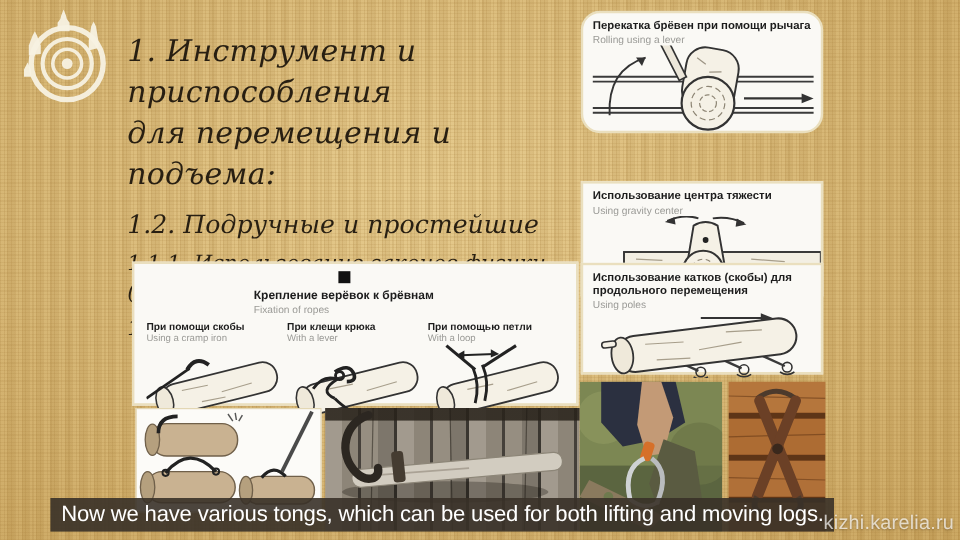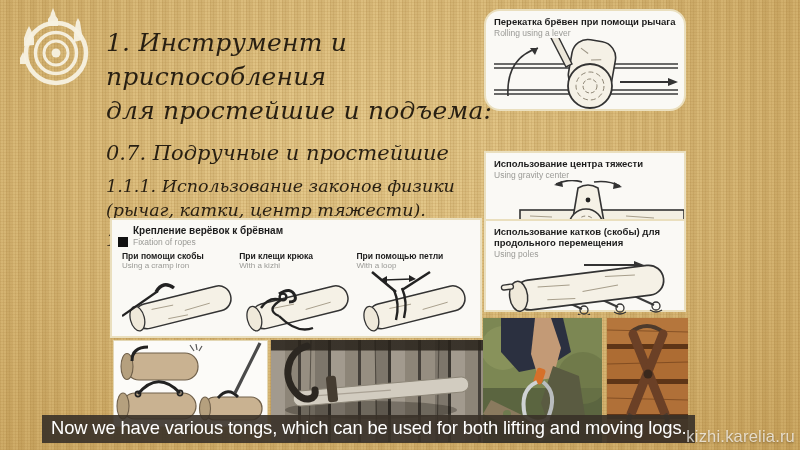--- a/index.html
+++ b/index.html
@@ -23,21 +23,21 @@
   .sub3{font-size:17.5px;margin-top:8px;}
   
   .panel{background:#faf9f5;border:2px solid #eadfbe;box-sizing:border-box;}
   .panel .hd{padding:5px 8px 0 8px;}
   .ru-hd{font-size:9.5px;font-weight:bold;color:#1c1c1c;line-height:11px;}
   .en-hd{font-size:8.5px;color:#9a9a96;line-height:10px;margin-top:1px;}
   .p-lever{left:484px;top:9px;width:202px;height:102px;border-radius:16px;}
   .p-gravity{left:484px;top:116px;width:202px;height:96px;margin-top:35px;}
   .p-poles{left:484px;top:219px;width:202px;height:93px;}
   .p-ropes{left:110px;top:218px;width:372px;height:120px;}
-  .ropes-head{display:flex;align-items:flex-end;gap:5px;padding:5px 25px 0 6px;}
+  .ropes-head{display:flex;align-items:center;gap:5px;padding:5px 25px 0 6px;flex-direction:column;}
   .blk-sq{width:10px;height:10px;background:#111;margin-top:1px;flex:0 0 auto;}
   .methods{display:flex;padding:4px 6px 0 10px;}
   .method{width:33.3%;}
   .m-ru{font-size:8.5px;font-weight:bold;color:#1c1c1c;line-height:10px;}
   .m-en{font-size:8px;color:#9a9a96;line-height:9px;}
   
   .drawing-hooks{left:113px;top:340px;width:155px;height:87px;background:#fcfbf8;border:1px solid #e3d7b4;box-sizing:border-box;}
   .planks{left:271px;top:340px;width:212px;height:102px;
     background:
       linear-gradient(180deg, rgba(40,34,26,0.85) 0 10px, rgba(40,34,26,0) 11px),
@@ -66,23 +66,23 @@
     <path d="M34,20 v-7 q3,-3 3,-6 l2,-5 l2,5 q0,3 3,6 v7 z"></path>
     <path d="M60,28 l2,-12 l2,-4 l2,4 l2,12 l0,6 l-8,2 z"></path>
     <path d="M10,32 l3,-8 l2,-4 l2,4 l3,8 l0,7 l-10,1 z"></path>
     <path d="M6,52 l3,-6 l3,6 l0,6 l-6,0 z"></path>
   </g>
 </svg>
 
 <div class="abs text-block">
   <div class="slide-title">
     <span>1. Инструмент и приспособления</span><br>
-    <span>для простейшие и подъема:</span>
-  </div>
-  <div class="sub1">0.7. Подручные и простейшие</div>
+    <span>для перемещения и подъема:</span>
+  </div>
+  <div class="sub1">1.2. Подручные и простейшие</div>
   <div class="sub2">1.1.1. Использование законов физики (рычаг, катки, центр тяжести).</div>
   <div class="sub3">1.1.2. Крюки, скобы, клещи, кондак.</div>
 </div>
 
 <section class="abs panel p-lever">
   <div class="hd">
     <div class="ru-hd">Перекатка брёвен при помощи рычага</div>
     <div class="en-hd">Rolling using a lever</div>
   </div>
   <svg width="198" height="72" viewBox="0 0 198 72">
@@ -192,21 +192,21 @@
               <line x1="62" y1="42" x2="88" y2="41"></line>
               <line x1="44" y1="46" x2="64" y2="47"></line>
             </g>
         </g>
         <path d="M34,22 q7,-12 18,-4" fill="none" stroke="#222" stroke-width="3.4"></path>
         <path d="M0,46 L36,21" stroke="#222" stroke-width="2.2"></path>
       </svg>
     </div>
     <div class="method">
       <div class="m-ru">При клещи крюка</div>
-      <div class="m-en">With a kizhi</div>
+      <div class="m-en">With a lever</div>
       <svg width="112" height="62" viewBox="0 0 112 62">
         <g transform="rotate(-14 56 38)">
           <rect x="12" y="26" width="98" height="25" rx="12" fill="#f5f1e6" stroke="#333" stroke-width="1.5"></rect>
           <ellipse cx="14" cy="38.5" rx="7" ry="12.5" fill="#efe9da" stroke="#333" stroke-width="1.3"></ellipse>
           <g stroke="#a79e8b" stroke-width="0.9">
               <line x1="34" y1="33" x2="56" y2="34"></line>
               <line x1="66" y1="42" x2="92" y2="41"></line>
             </g>
         </g>
         <path d="M22,38 q8,-12 20,-8 q-16,10 -2,16" fill="none" stroke="#222" stroke-width="2.4"></path>

